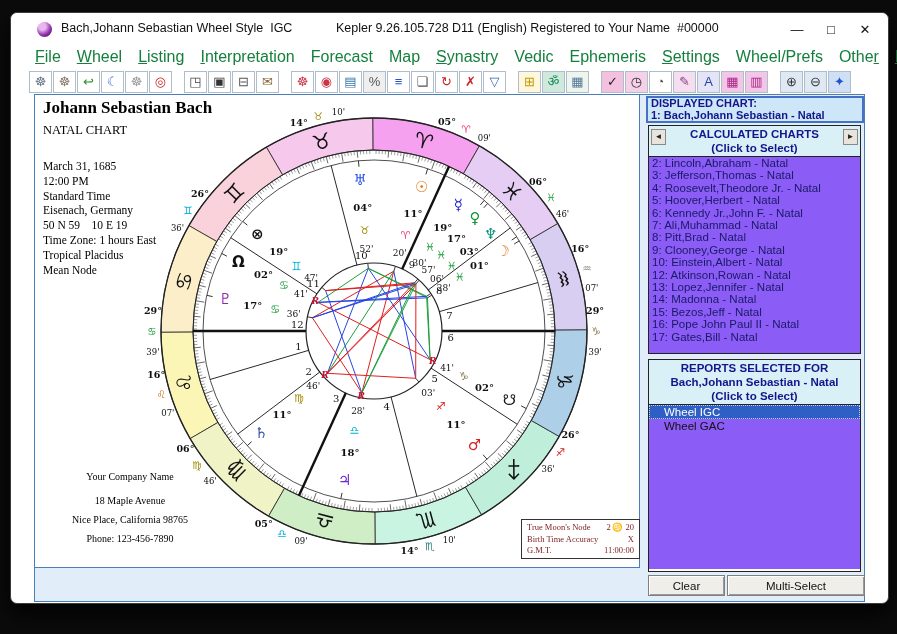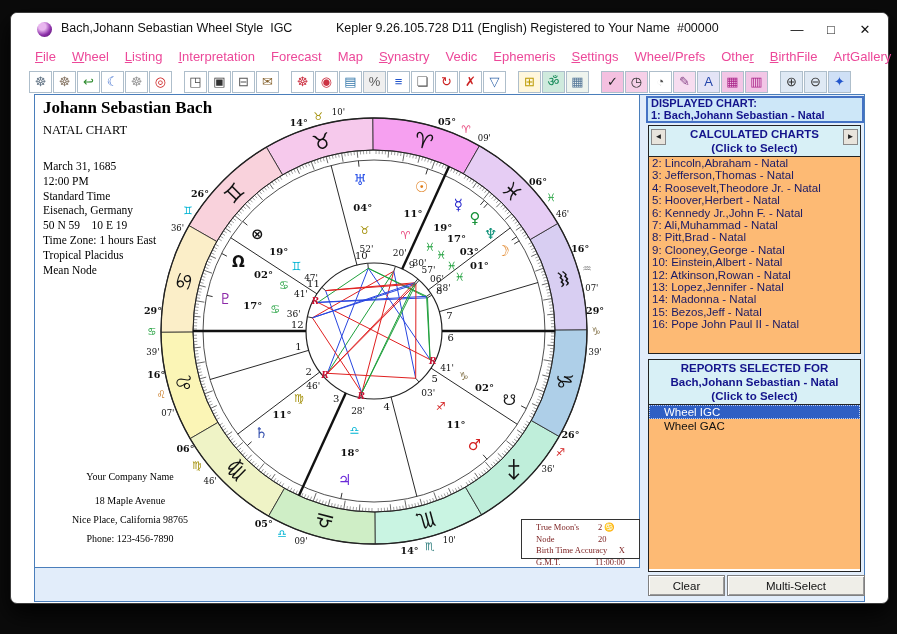--- a/index.html
+++ b/index.html
@@ -9,49 +9,49 @@
   
   .titlebar{position:absolute;left:0;top:0;right:0;height:32px;border-radius:7px 7px 0 0;background:#fff}
   .app-icon{position:absolute;left:26px;top:9px;width:15px;height:15px;border-radius:50%;
             background:radial-gradient(circle at 35% 30%,#e9b6ef 0 25%,#8b2fa8 60%,#4e1060);}
   .title-left{position:absolute;left:50px;top:8px;font-size:12.5px;color:#111;white-space:pre}
   .title-center{position:absolute;left:325px;top:8px;font-size:12.5px;color:#111;white-space:pre}
   .win-controls{position:absolute;right:6px;top:0;height:32px;display:flex}
   .win-btn{width:34px;height:32px;display:flex;align-items:center;justify-content:center;font-size:13px;color:#111}
   
   .menubar{position:absolute;left:16px;top:32px;right:6px;height:23px;display:flex;align-items:center}
-  .menu-item{padding:2px 8px;font-size:13px;color:#ec4899;white-space:nowrap}
+  .menu-item{padding:2px 8px;font-size:16px;color:#15803d;white-space:nowrap}
   
   .toolbar{position:absolute;left:18px;top:57px;right:6px;height:23px;display:flex;align-items:center}
   .tool{width:21px;height:20px;margin-right:1px;border:1px solid #aebecb;background:#fff;
         display:flex;align-items:center;justify-content:center;font-size:13px;line-height:1}
   .tool.gap{margin-left:11px}
   
   .content{position:absolute;left:23px;top:81px;width:829px;height:506px;background:#e2edfa;border:1px solid #4a7ebb}
   .chartpanel{position:absolute;left:0;top:0;width:604px;height:472px;background:#fff;
               border-right:1px solid #4a7ebb;border-bottom:1px solid #4a7ebb;font-family:"Liberation Serif",serif}
   .person{position:absolute;left:8px;top:3px;font-size:17px;font-weight:bold;color:#000}
   .charttype{position:absolute;left:8px;top:28px;font-size:12.5px;color:#000}
   .details{position:absolute;left:8px;top:64px;font-size:11.5px;line-height:14.8px;color:#000;white-space:pre}
   .company{position:absolute;left:0px;top:372px;width:190px;text-align:center;font-size:10px;color:#000}
   .company div{line-height:19px}
   .company .first{margin-bottom:5px}
   .infobox{position:absolute;left:486px;top:424px;width:119px;height:40px;border:1px solid #333;background:#fff;
-           font-size:8.5px;color:#7a1c1c;padding:2px 14px;box-sizing:border-box}
+           font-size:8.5px;color:#7a1c1c;padding:2px 5px;box-sizing:border-box}
   .inforow{display:flex;justify-content:space-between;line-height:11.5px}
   .wheel{position:absolute;left:104px;top:1px}
   
   .dispbox{position:absolute;left:611px;top:1px;width:218px;height:27px;background:#cde7f8;border:2px solid #4472c4;
            box-sizing:border-box;color:#14148c;font-weight:bold;font-size:11px;line-height:11.5px;padding:0 3px}
   .groupbox{position:absolute;left:613px;width:213px;border:1px solid #222;background:#fff;box-sizing:border-box}
   .grouphdr{position:relative;background:#d8f0f6;border-bottom:1px solid #222;color:#14148c;
             font-weight:bold;font-size:11.5px;text-align:center;line-height:14px;padding:1px 0}
   .arrow-btn{position:absolute;top:3px;width:13px;height:14px;background:#e8e4dc;border:1px solid #888;
              font-size:8px;display:flex;align-items:center;justify-content:center;color:#222}
-  .listbox{background:#fdba74;overflow:hidden}
+  .listbox{background:#8b5cf6;overflow:hidden}
   .chart-list-item{font-size:11.5px;color:#1a1a66;line-height:12.4px;padding-left:3px;white-space:nowrap}
   .report-item{font-size:11.5px;color:#111;line-height:14px;height:14px;padding-left:15px;white-space:nowrap}
   .report-item.selected{background:#2e5fc4;color:#fff;outline:1px dotted #bcd0f0;outline-offset:-1px}
   .btn{position:absolute;top:480px;height:19px;background:#efeee8;border:1px solid #808080;
        box-shadow:inset 1px 1px 0 #fff, inset -1px -1px 0 #9a9a9a;
        font-size:11.5px;color:#111;display:flex;align-items:center;justify-content:center}
   .btn.clear{left:613px;width:75px}
   .btn.multi{left:692px;width:136px;font-weight:normal}
 </style>
 </head>
@@ -715,20 +715,21 @@
           <div class="chart-list-item">6: Kennedy Jr.,John F. - Natal</div>
           <div class="chart-list-item">7: Ali,Muhammad - Natal</div>
           <div class="chart-list-item">8: Pitt,Brad - Natal</div>
           <div class="chart-list-item">9: Clooney,George - Natal</div>
           <div class="chart-list-item">10: Einstein,Albert - Natal</div>
           <div class="chart-list-item">12: Atkinson,Rowan - Natal</div>
           <div class="chart-list-item">13: Lopez,Jennifer - Natal</div>
           <div class="chart-list-item">14: Madonna - Natal</div>
           <div class="chart-list-item">15: Bezos,Jeff - Natal</div>
           <div class="chart-list-item">16: Pope John Paul II - Natal</div>
+          <div class="chart-list-item">17: Gates,Bill - Natal</div>
         </div>
     </div>
 
     <div class="groupbox" style="top:264px;height:213px">
       <div class="grouphdr">
         <div>REPORTS SELECTED FOR</div>
         <div>Bach,Johann Sebastian - Natal</div>
         <div>(Click to Select)</div>
       </div>
       <div class="listbox" style="height:164px">

